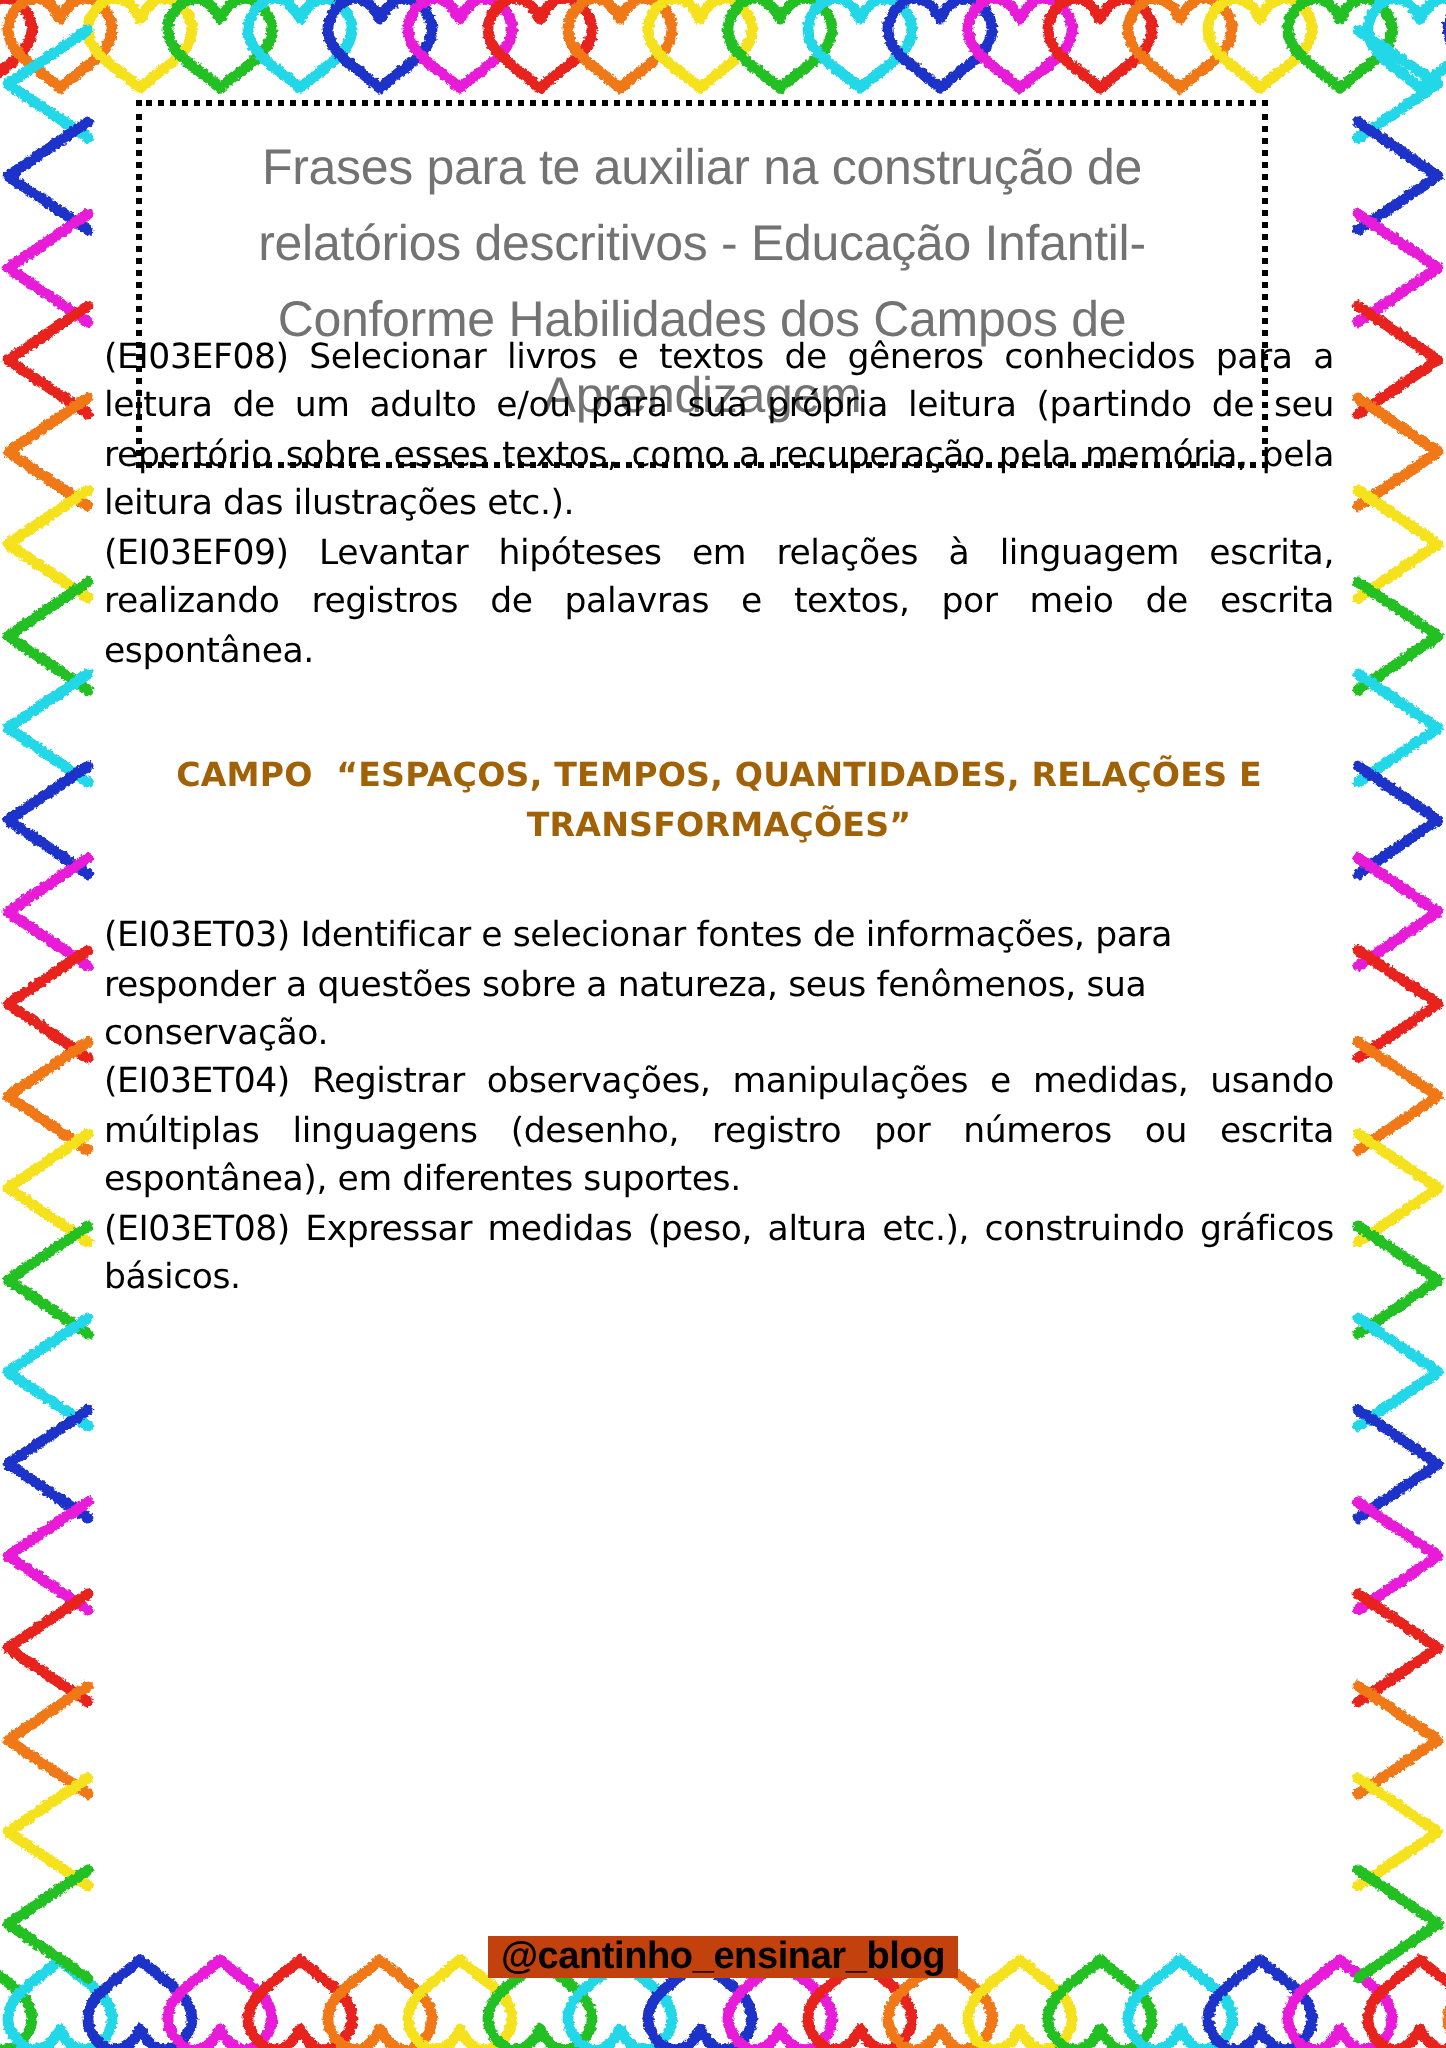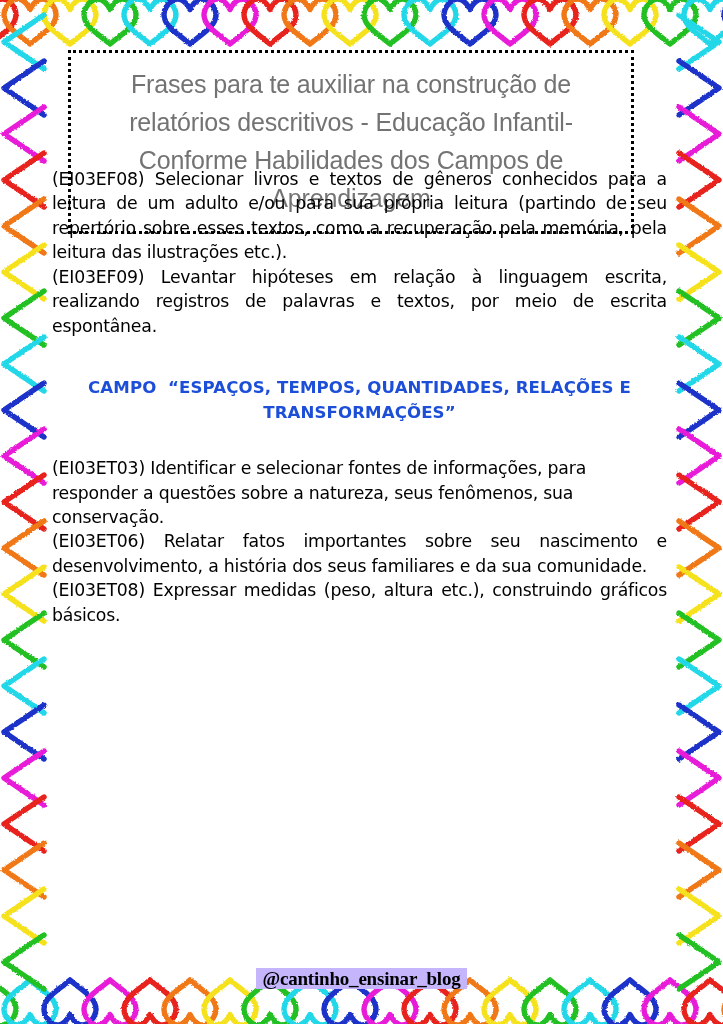--- a/index.html
+++ b/index.html
@@ -83,21 +83,21 @@
     text-align-last: left;
   }
   .para.flow {
     text-align: left;
   }
 
   .section-heading {
     font-family: "DejaVu Sans", sans-serif;
     font-size: 16.6px;
     font-weight: bold;
-    color: #1d4ed8;
+    color: #a16207;
     text-align: center;
     line-height: 1.5;
     margin: 0;
     padding: 0 28px;
     letter-spacing: 0.1px;
     white-space: pre-wrap;
   }
 
   .gap-before-heading { height: 38px; }
   .gap-after-heading  { height: 30px; }
@@ -105,25 +105,25 @@
   
   #footer-handle {
     position: absolute;
     left: 0;
     top: 968px;
     width: 723px;
     text-align: center;
     z-index: 8;
   }
   #footer-handle .handle-text {
-    font-family: Liberation Serif, serif;
+    font-family: Liberation Sans, sans-serif;
     font-weight: bold;
     font-size: 19px;
     color: #000000;
-    background: #c4b5fd;
+    background: #c2410c;
     padding: 0 6px;
     letter-spacing: -0.2px;
   }
 </style>
 </head>
 <body>
 
 <div id="page">
 
   <div id="border-frame">
@@ -225,30 +225,30 @@
 
   <div id="content">
 
     <div id="title-box">
       <div class="title-text">Frases para te auxiliar na construção de relatórios descritivos - Educação Infantil- Conforme Habilidades dos Campos de Aprendizagem</div>
     </div>
 
     <div id="body-area">
 
       <p class="para justify">(EI03EF08) Selecionar livros e textos de gêneros conhecidos para a leitura de um adulto e/ou para sua própria leitura (partindo de seu repertório sobre esses textos, como a recuperação pela memória, pela leitura das ilustrações etc.).</p>
-      <p class="para justify">(EI03EF09) Levantar hipóteses em relação à linguagem escrita, realizando registros de palavras e textos, por meio de escrita espontânea.</p>
+      <p class="para justify">(EI03EF09) Levantar hipóteses em relações à linguagem escrita, realizando registros de palavras e textos, por meio de escrita espontânea.</p>
 
       <div class="gap-before-heading"></div>
 
       <p class="section-heading">CAMPO  “ESPAÇOS, TEMPOS, QUANTIDADES, RELAÇÕES E TRANSFORMAÇÕES”</p>
 
       <div class="gap-after-heading"></div>
 
       <p class="para flow">(EI03ET03) Identificar e selecionar fontes de informações, para responder a questões sobre a natureza, seus fenômenos, sua conservação.</p>
-      <p class="para justify">(EI03ET06) Relatar fatos importantes sobre seu nascimento e desenvolvimento, a história dos seus familiares e da sua comunidade.</p>
+      <p class="para justify">(EI03ET04) Registrar observações, manipulações e medidas, usando múltiplas linguagens (desenho, registro por números ou escrita espontânea), em diferentes suportes.</p>
       <p class="para justify">(EI03ET08) Expressar medidas (peso, altura etc.), construindo gráficos básicos.</p>
 
     </div>
   </div>
 
   <div id="footer-handle">
     <span class="handle-text">@cantinho_ensinar_blog</span>
   </div>
 
 </div>

